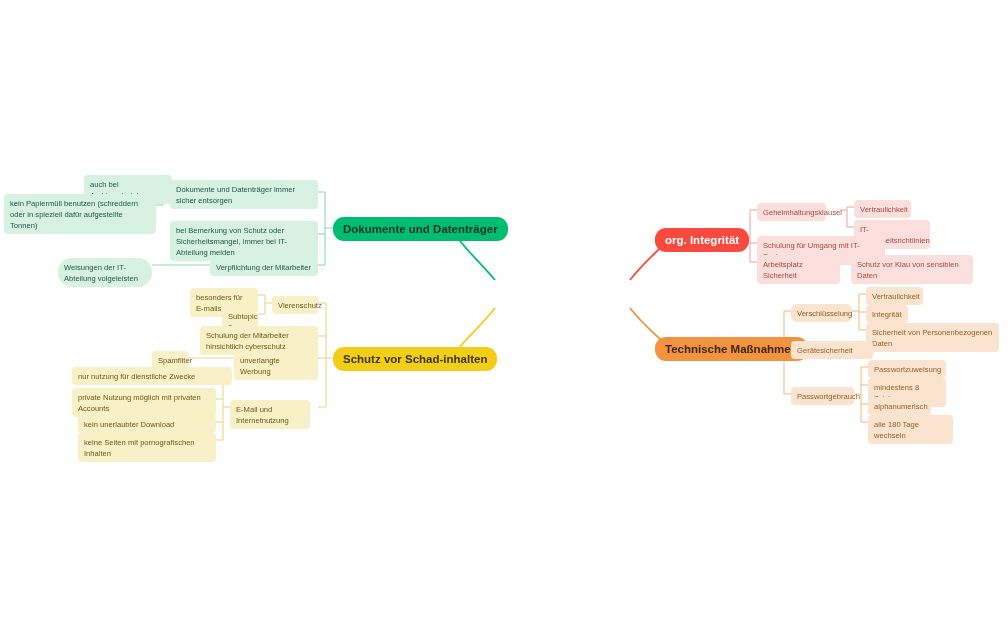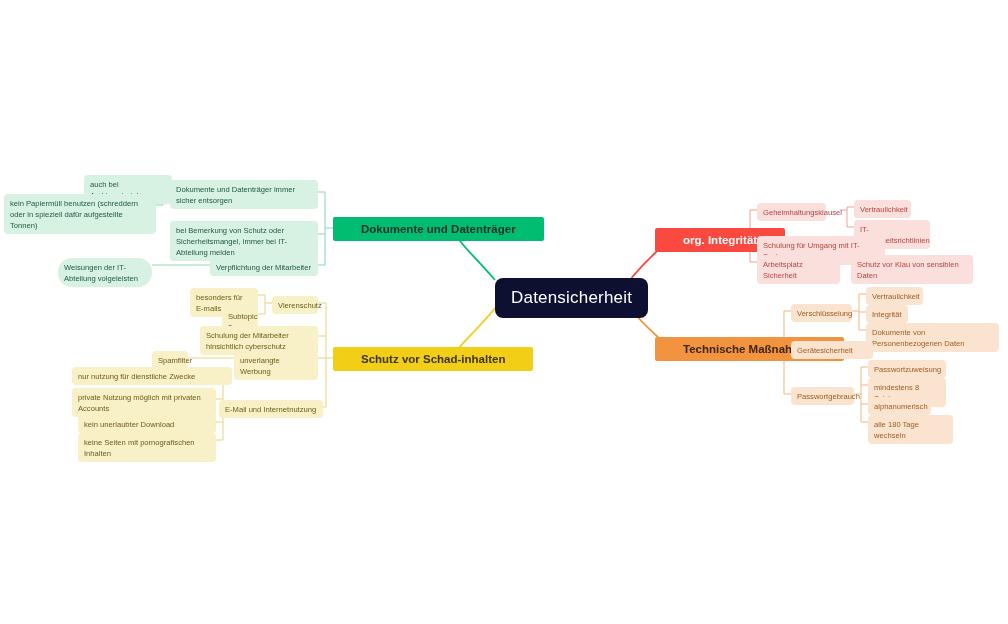--- a/index.html
+++ b/index.html
@@ -19,21 +19,21 @@
   .central{
     background:#0d1030;color:#ffffff;
     font-size:17px;font-weight:400;
     padding:10px 16px;border-radius:8px;
     white-space:nowrap;letter-spacing:.2px;
   }
 
   
   .main{
     font-size:11.5px;font-weight:700;
-    padding:6px 28px;border-radius:2px;white-space:nowrap;
+    padding:6px 10px;border-radius:11px;white-space:nowrap;
   }
   .main.green{background:#00bd72;color:#10322a;}
   .main.yellow{background:#f3ce17;color:#3b3412;}
   .main.red{background:#fa4a40;color:#ffffff;}
   .main.orange{background:#f2933f;color:#3d2510;}
 
   
   .leaf{
     font-size:7.6px;line-height:1.45;
     padding:3.5px 6px;border-radius:4px;
@@ -116,21 +116,20 @@
     <path d="M 859 330 L 866 330" fill="none" stroke="#f2bd8a" stroke-width="1.1"></path>
 
     <path d="M 854 394 L 861 394" fill="none" stroke="#f2bd8a" stroke-width="1.1"></path>
     <path d="M 861 367 L 861 422" fill="none" stroke="#f2bd8a" stroke-width="1.1"></path>
     <path d="M 861 367 L 868 367" fill="none" stroke="#f2bd8a" stroke-width="1.1"></path>
     <path d="M 861 385 L 868 385" fill="none" stroke="#f2bd8a" stroke-width="1.1"></path>
     <path d="M 861 404 L 868 404" fill="none" stroke="#f2bd8a" stroke-width="1.1"></path>
     <path d="M 861 422 L 868 422" fill="none" stroke="#f2bd8a" stroke-width="1.1"></path>
   </svg>
 
-  <div class="node central" style="left:495px;top:278px;">Datensicherheit</div>
 
   <div class="node main green" style="left:333px;top:217px;">Dokumente und Datenträger</div>
 
   <div class="node leaf green ta-l" style="left:170px;top:180px;width:148px;">Dokumente und Datenträger immer sicher entsorgen</div>
 
   <div class="node leaf green ta-l" style="left:84px;top:175px;width:88px;">auch bei Archivmaterial</div>
 
   <div class="node leaf green ta-l" style="left:170px;top:221px;width:148px;">bei Bemerkung von Schutz oder Sicherheitsmangel, immer bei IT-Abteilung melden</div>
 
   <div class="node leaf green ta-l" style="left:4px;top:194px;width:152px;">kein Papiermüll benutzen (schreddern oder in spieziell dafür aufgestellte Tonnen)</div>
@@ -146,21 +145,21 @@
   <div class="node leaf yellow ta-l" style="left:190px;top:288px;width:68px;">besonders für E-mails</div>
 
   <div class="node leaf yellow ta-l" style="left:222px;top:307px;width:36px;">Subtopic 2</div>
 
   <div class="node leaf yellow ta-l" style="left:200px;top:326px;width:118px;">Schulung der Mitarbeiter hinsichtlich cyberschutz</div>
 
   <div class="node leaf yellow ta-l" style="left:234px;top:351px;width:84px;">unverlangte Werbung</div>
 
   <div class="node leaf yellow ta-l" style="left:152px;top:351px;width:36px;">Spamfilter</div>
 
-  <div class="node leaf yellow ta-l" style="left:219px;top:400px;width:104px;">E-Mail und Internetnutzung</div>
+  <div class="node leaf yellow ta-l" style="left:230px;top:400px;width:80px;">E-Mail und Internetnutzung</div>
 
   <div class="node leaf yellow ta-l" style="left:72px;top:367px;width:160px;">nur nutzung für dienstliche Zwecke</div>
 
   <div class="node leaf yellow ta-l" style="left:72px;top:388px;width:144px;">private Nutzung möglich mit privaten Accounts</div>
 
   <div class="node leaf yellow ta-l" style="left:78px;top:415px;width:138px;">kein unerlaubter Download</div>
 
   <div class="node leaf yellow ta-l" style="left:78px;top:433px;width:138px;">keine Seiten mit pornografischen Inhalten</div>
 
   <div class="node main red" style="left:655px;top:228px;">org. Integrität</div>
@@ -172,27 +171,27 @@
   <div class="node leaf red ta-l" style="left:854px;top:220px;width:76px;">IT-Sicherheitsrichtlinien</div>
 
   <div class="node leaf red ta-l" style="left:757px;top:236px;width:128px;">Schulung für Umgang mit IT-Systeme</div>
 
   <div class="node leaf red ta-l" style="left:757px;top:255px;width:83px;">Arbeitsplatz Sicherheit</div>
 
   <div class="node leaf red ta-l" style="left:851px;top:255px;width:122px;">Schutz vor Klau von sensiblen Daten</div>
 
   <div class="node main orange" style="left:655px;top:337px;">Technische Maßnahmen</div>
 
-  <div class="node leaf orange ta-l" style="left:791px;top:304px;width:61px;">Verschlüsselung</div>
+  <div class="node leaf orange ta-l" style="left:791px;top:304px;width:61px;border-radius:6px;">Verschlüsselung</div>
 
   <div class="node leaf orange ta-l" style="left:866px;top:287px;width:57px;">Vertraulichkeit</div>
 
   <div class="node leaf orange ta-l" style="left:866px;top:305px;width:42px;">Integrität</div>
 
-  <div class="node leaf orange ta-l" style="left:866px;top:323px;width:133px;">Dokumente von Personenbezogenen Daten</div>
+  <div class="node leaf orange ta-l" style="left:866px;top:323px;width:133px;">Sicherheit von Personenbezogenen Daten</div>
 
   <div class="node leaf orange ta-l" style="left:791px;top:341px;width:82px;">Gerätesicherheit</div>
 
   <div class="node leaf orange ta-l" style="left:791px;top:387px;width:63px;">Passwortgebrauch</div>
 
   <div class="node leaf orange ta-l" style="left:868px;top:360px;width:78px;">Passwortzuweisung</div>
 
   <div class="node leaf orange ta-l" style="left:868px;top:378px;width:78px;">mindestens 8 Zeichen</div>
 
   <div class="node leaf orange ta-l" style="left:868px;top:397px;width:63px;">alphanumerisch</div>

